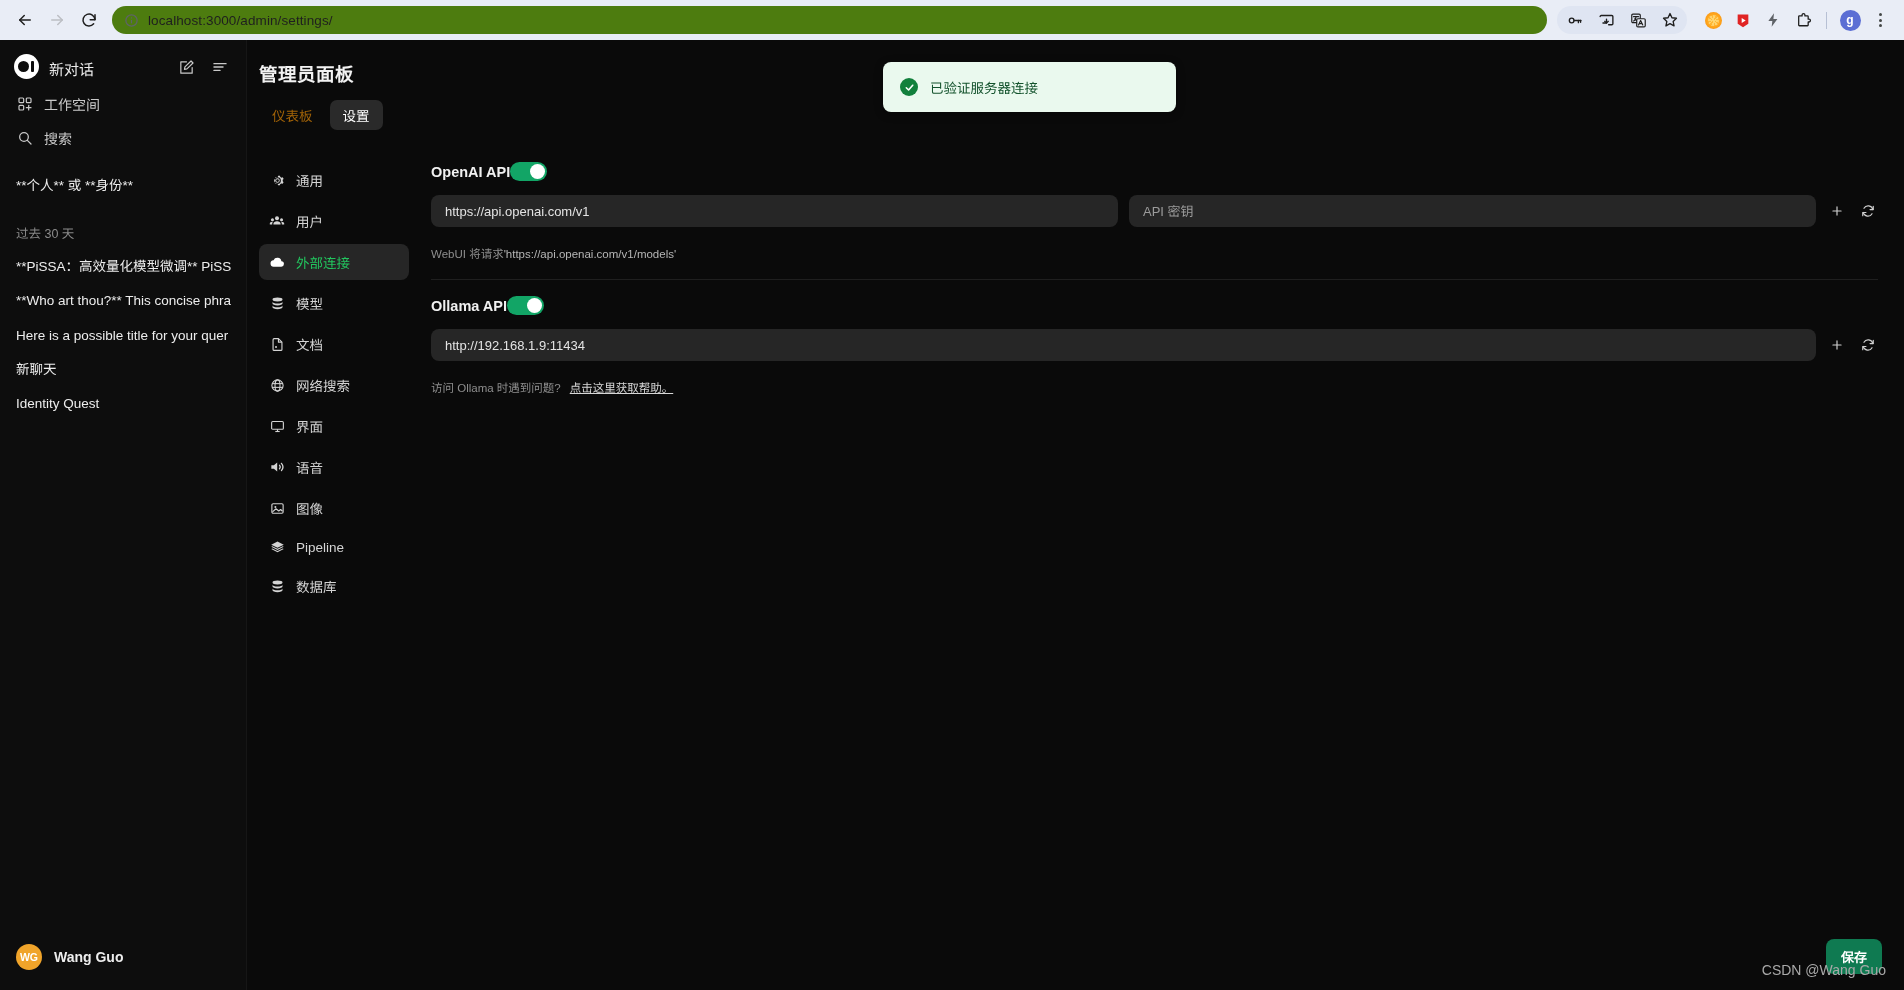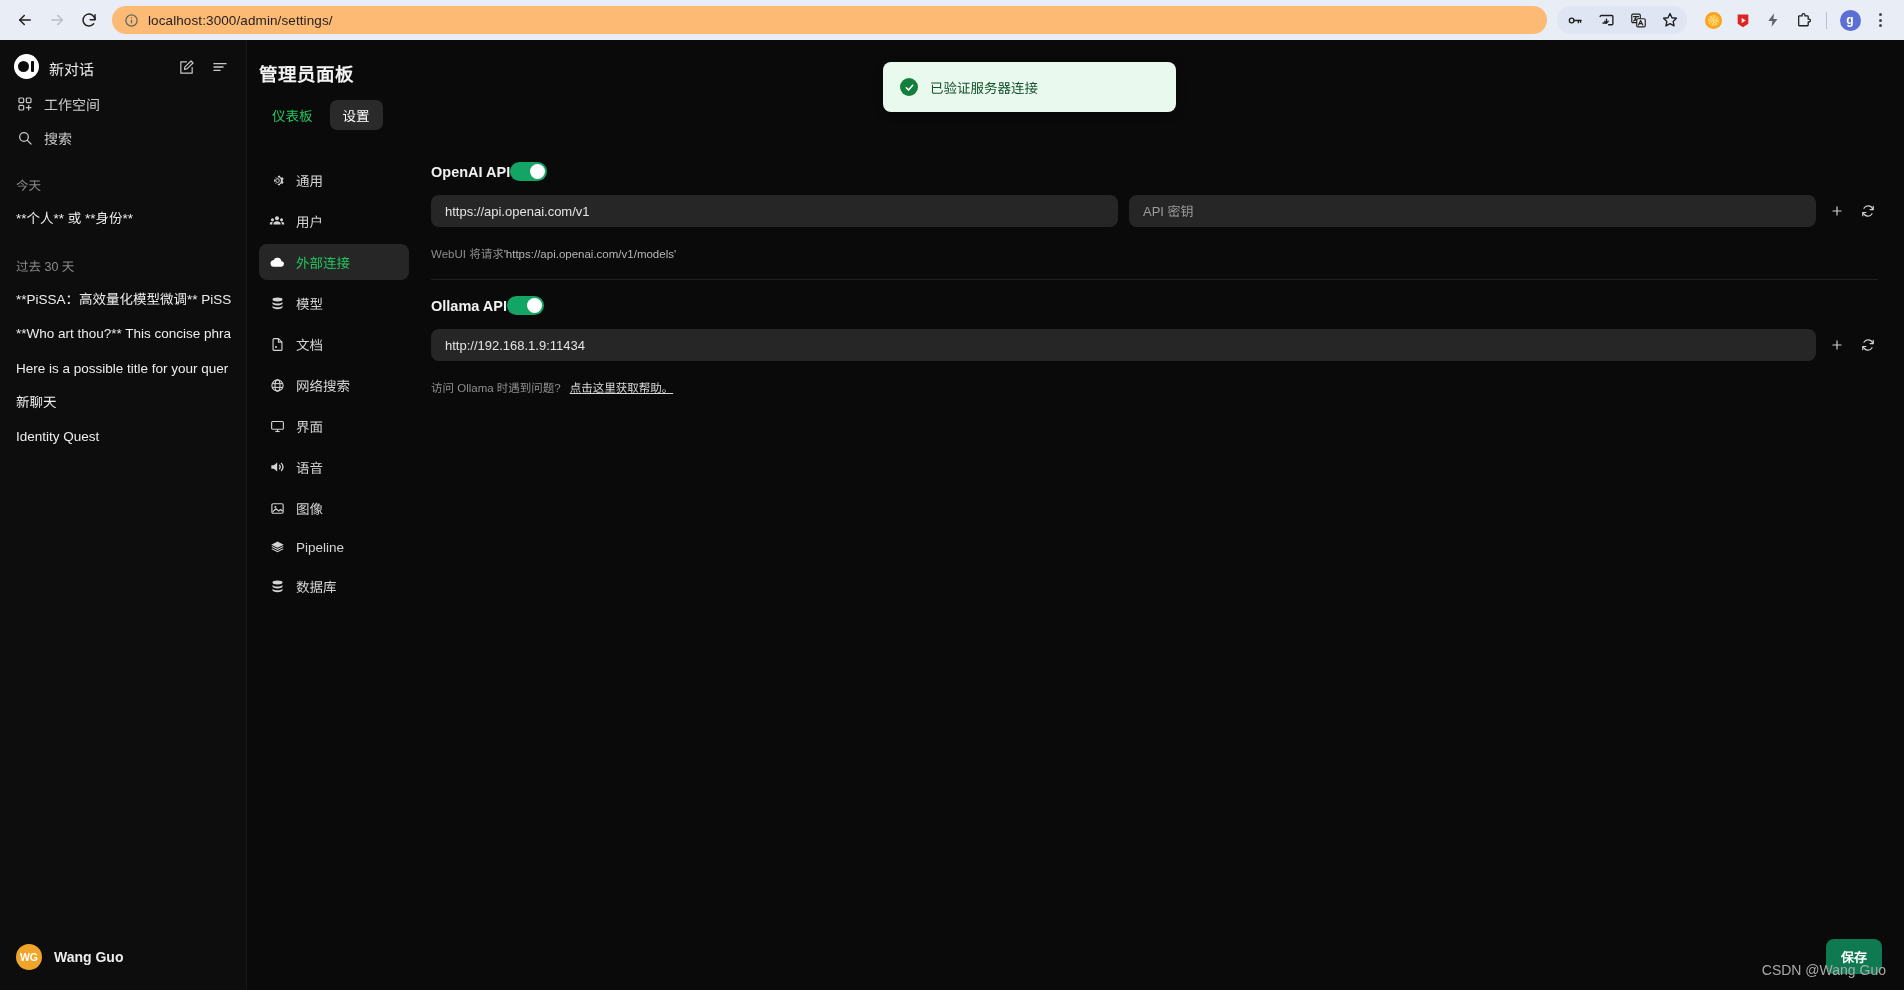--- a/index.html
+++ b/index.html
@@ -25,21 +25,21 @@
     display: flex; align-items: center; justify-content: center;
     border-radius: 50%;
     cursor: pointer;
     flex-shrink: 0;
   }
   .nav-btn svg { display: block; }
   .nav-btn.disabled svg { opacity: .4; }
   .omnibox {
     flex: 1;
     height: 28px;
-    background: #fdba74;
+    background: #4d7c0f;
     border-radius: 14px;
     display: flex; align-items: center;
     margin: 0 8px 0 6px;
     padding: 0 12px;
     gap: 9px;
     min-width: 0;
     cursor: text;
   }
   .omnibox .url {
     font-size: 13.5px;
@@ -158,21 +158,21 @@
   .main {
     flex: 1; background: #0a0a0a;
     position: relative;
     display: flex; flex-direction: column;
     min-width: 0;
   }
   .main-head { padding: 20px 0 0 12px; }
   .page-title { color: #f2f2f2; font-size: 18.5px; font-weight: 700; letter-spacing: .5px; }
   .tabs { display: flex; gap: 4px; margin-top: 14px; }
   .tab {
-    font-size: 13.5px; color: #22c55e;
+    font-size: 13.5px; color: #a16207;
     padding: 5px 13px; border-radius: 7px;
     cursor: pointer;
   }
   .tab.active { background: #2a2a2a; color: #fff; }
 
   
   .toast {
     position: absolute;
     left: 636px; top: 22px;
     width: 293px; height: 50px;
@@ -409,21 +409,20 @@
       <span class="ico">
         <svg width="16" height="16" viewBox="0 0 24 24" fill="none" stroke="#c9c9c9" stroke-width="1.9" stroke-linecap="round">
             <circle cx="10.5" cy="10.5" r="6.5"></circle>
             <line x1="15.5" y1="15.5" x2="21" y2="21"></line>
           </svg>
       </span>
       <span>搜索</span>
     </div>
 
     <div class="sb-scroll">
-      <div class="sb-group-label">今天</div>
       <div class="chat-item">**个人** 或 **身份**</div>
 
       <div class="sb-group-label" style="margin-top:14px">过去 30 天</div>
       <div class="chat-item">**PiSSA：高效量化模型微调** PiSS</div>
       <div class="chat-item">**Who art thou?** This concise phra</div>
       <div class="chat-item">Here is a possible title for your quer</div>
       <div class="chat-item">新聊天</div>
       <div class="chat-item">Identity Quest</div>
     </div>
 

